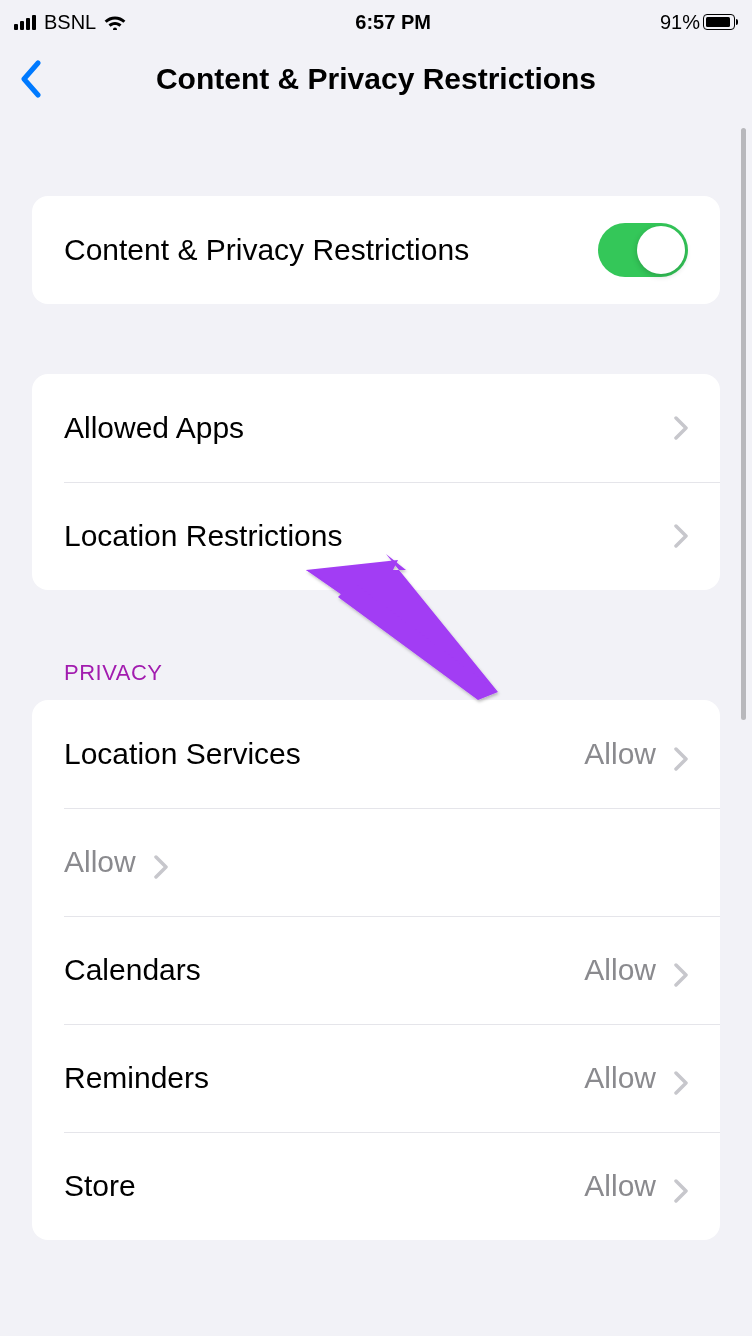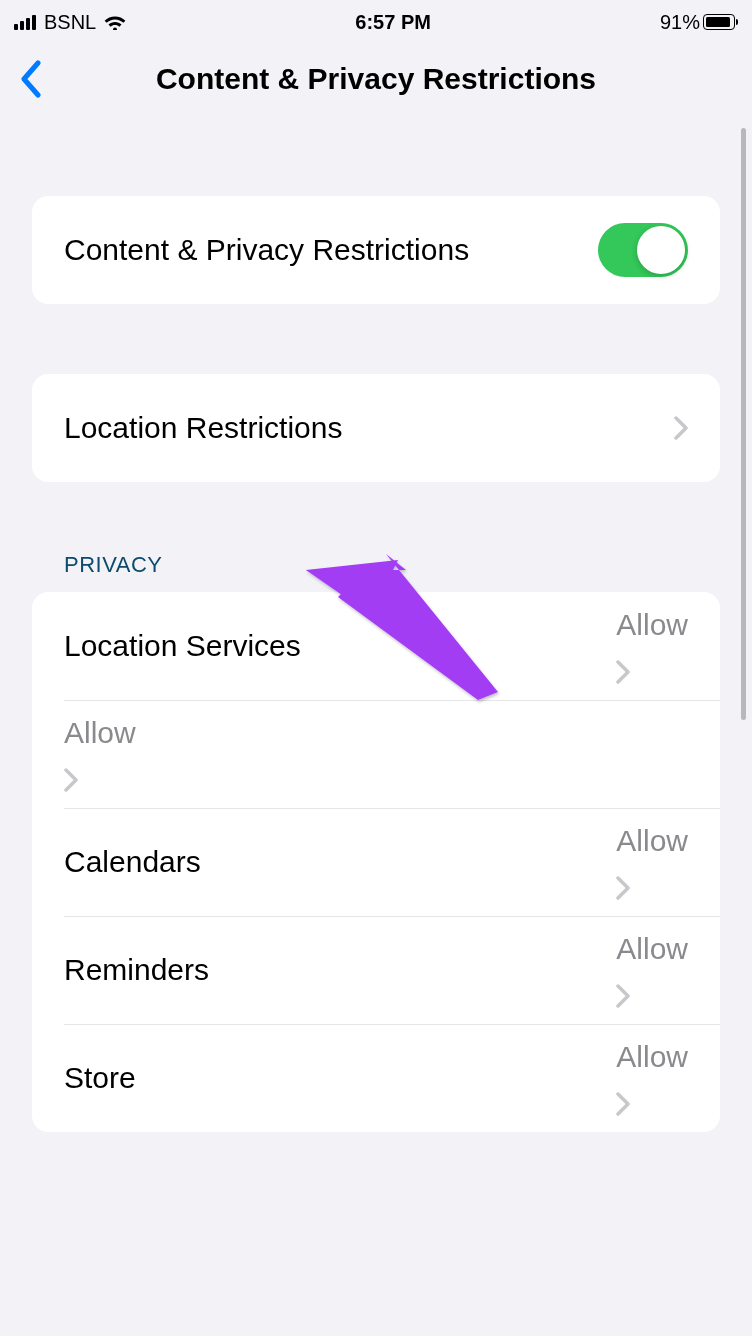--- a/index.html
+++ b/index.html
@@ -104,21 +104,21 @@
     }
     .section {
       background: #fff;
       border-radius: 16px;
       overflow: hidden;
     }
     .section-gap-large { margin-top: 82px; }
     .section-gap-medium { margin-top: 70px; }
     .section-header {
       font-size: 22px;
-      color: #0c4a6e;
+      color: #a21caf;
       padding: 0 0 14px 32px;
       letter-spacing: 0.5px;
     }
     .section-gap-header { margin-top: 70px; }
     .row {
       display: flex;
       align-items: center;
       justify-content: space-between;
       min-height: 108px;
       padding: 0 32px;
@@ -133,23 +133,22 @@
       height: 1px;
       background: #e5e5ea;
     }
     .row-label {
       font-size: 30px;
       color: #000;
       font-weight: 400;
     }
     .row-right {
       display: flex;
-      align-items: flex-start;
+      align-items: flex-end;
       gap: 18px;
-      flex-direction: column;
     }
     .row-value {
       font-size: 30px;
       color: #8a8a8e;
     }
     .chevron {
       color: #c7c7cc;
       display: flex;
     }
     .toggle {
@@ -229,20 +228,30 @@
   <div class="section section-gap-large">
     <div class="row">
       <span class="row-label">Content &amp; Privacy Restrictions</span>
       <div class="toggle">
         <div class="toggle-knob"></div>
       </div>
     </div>
   </div>
 
   <div class="section section-gap-medium">
+    <div class="row">
+      <span class="row-label">Allowed Apps</span>
+      <div class="row-right">
+        <span class="chevron">
+          <svg width="14" height="24" viewBox="0 0 14 24">
+              <path d="M2 2 L12 12 L2 22" stroke="#c7c7cc" stroke-width="3.5" fill="none" stroke-linecap="round" stroke-linejoin="round"></path>
+            </svg>
+        </span>
+      </div>
+    </div>
     <div class="row">
       <span class="row-label">Location Restrictions</span>
       <div class="row-right">
         <span class="chevron">
           <svg width="14" height="24" viewBox="0 0 14 24">
               <path d="M2 2 L12 12 L2 22" stroke="#c7c7cc" stroke-width="3.5" fill="none" stroke-linecap="round" stroke-linejoin="round"></path>
             </svg>
         </span>
       </div>
     </div>

